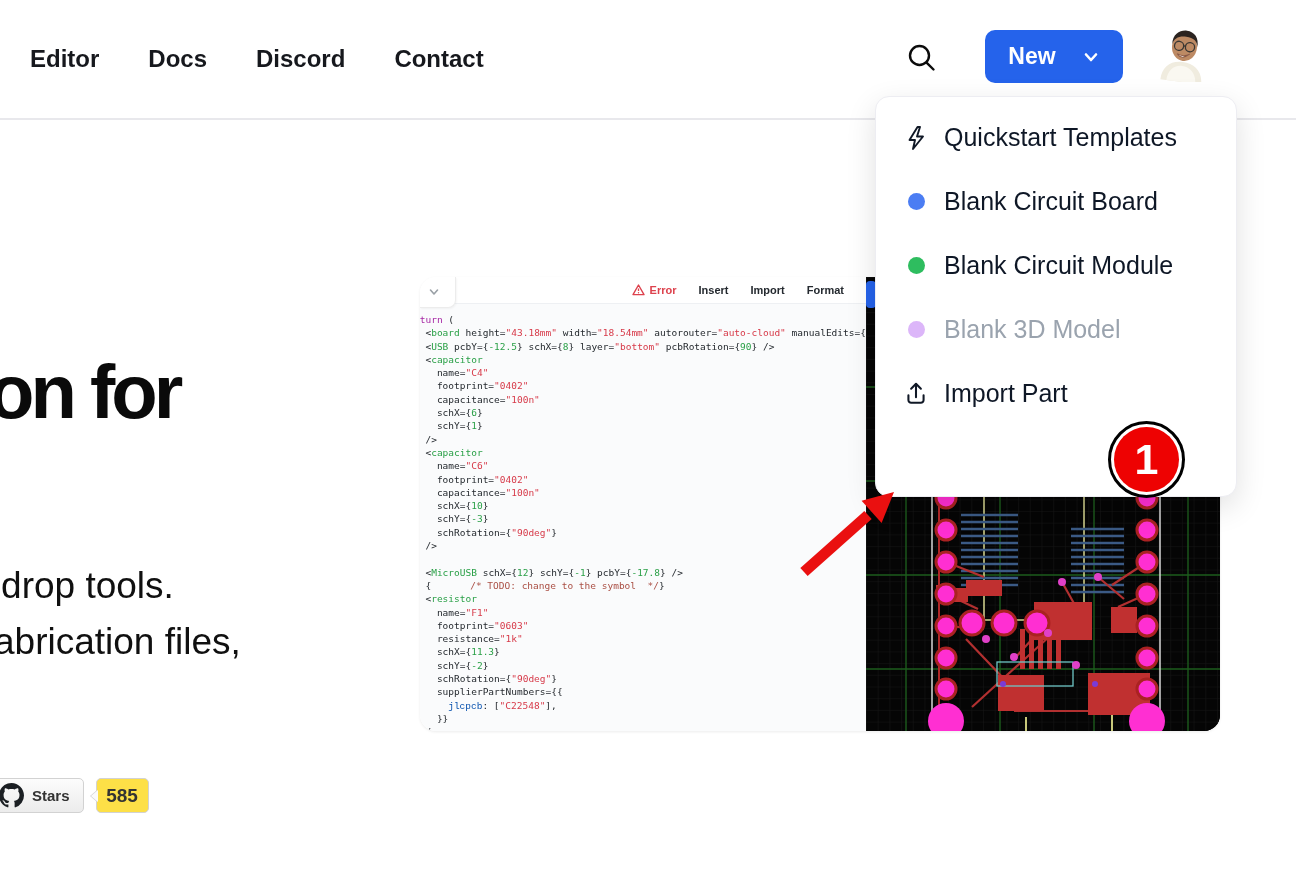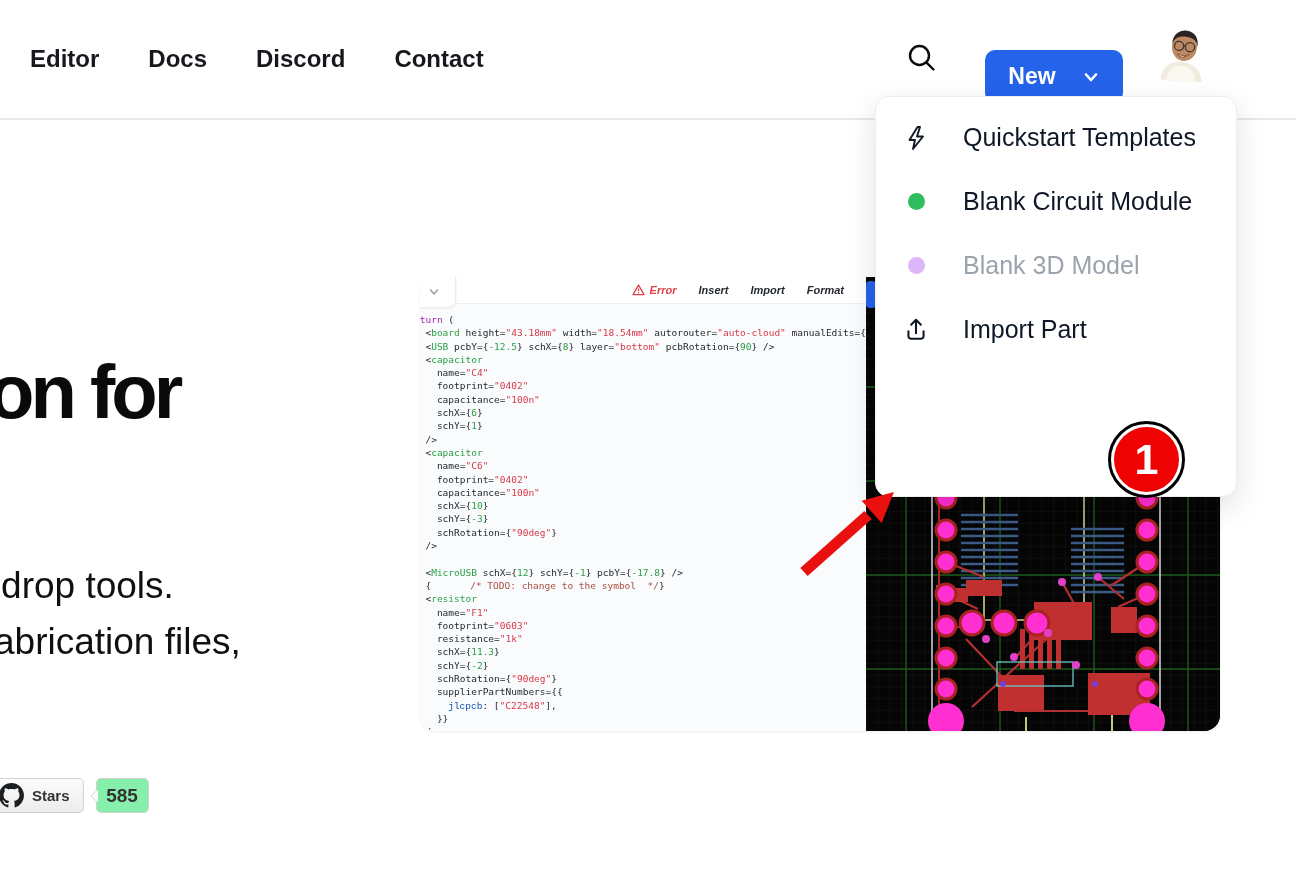--- a/index.html
+++ b/index.html
@@ -7,62 +7,62 @@
   body {
     position:relative; overflow:hidden; background:#ffffff;
     font-family:"Liberation Sans", sans-serif; color:#16181d;
   }
 
   
   .nav { position:absolute; left:0; top:0; width:1296px; height:120px; background:#fff; border-bottom:2px solid #e8e8ec; z-index:5; }
   .nav-links { position:absolute; left:30px; top:0; height:118px; display:flex; align-items:center; gap:49px; }
   .nav-link { font-size:24px; font-weight:600; color:#16181d; cursor:pointer; }
   .search-btn { position:absolute; left:905px; top:41px; width:34px; height:34px; cursor:pointer; }
-  .new-btn { position:absolute; left:985px; top:30px; width:138px; height:53px; background:#2563eb; border:none; border-radius:10px; display:flex; align-items:center; justify-content:center; gap:26px; cursor:pointer;margin-top:20px; }
+  .new-btn { position:absolute; left:985px; top:30px; width:138px; height:53px; background:#2563eb; border:none; border-radius:10px; display:flex; align-items:center; justify-content:center; gap:26px; cursor:pointer; }
   .new-btn span { color:#fff; font-size:23px; font-weight:600; }
   .avatar { position:absolute; left:1157px; top:27px; width:54px; height:55px; cursor:pointer; }
 
   
   .hero-heading { position:absolute; left:-12px; top:348px; font-size:76px; font-weight:800; letter-spacing:-4px; color:#0a0a0a; white-space:nowrap; }
   .hero-par { position:absolute; left:-6px; top:558px; font-size:37px; line-height:56px; color:#101010; white-space:nowrap; }
 
   
   .gh-wrap { position:absolute; left:-12px; top:778px; display:flex; align-items:center; z-index:4; }
   .gh-btn { height:35px; display:flex; align-items:center; gap:8px; padding:0 13px 0 10px; background:linear-gradient(#fcfcfc,#ececec); border:1px solid #d2d2d2; border-radius:5px; cursor:pointer; }
   .gh-btn span { font-size:15px; font-weight:700; color:#333; }
-  .gh-count { position:relative; margin-left:12px; height:35px; min-width:53px; background:#86efac; border:1px solid #d2d2d2; border-radius:5px; display:flex; align-items:center; justify-content:center; cursor:pointer; }
+  .gh-count { position:relative; margin-left:12px; height:35px; min-width:53px; background:#fde047; border:1px solid #d2d2d2; border-radius:5px; display:flex; align-items:center; justify-content:center; cursor:pointer; }
   .gh-count span { font-size:19px; font-weight:700; color:#333; padding:0 9px; }
   .gh-count::before { content:""; position:absolute; left:-7px; top:11px; border:6px solid transparent; border-left:none; border-right:7px solid #d2d2d2; }
   .gh-count::after  { content:""; position:absolute; left:-5.5px; top:11px; border:6px solid transparent; border-left:none; border-right:7px solid #fafafa; }
 
   
   .shot { position:absolute; left:420px; top:277px; width:800px; height:454px; border-radius:16px; overflow:hidden; z-index:1; box-shadow:0 1px 3px rgba(0,0,0,.08); }
   .editor { position:absolute; left:0; top:0; width:446px; height:454px; background:#fafbfc; }
-  .ed-toolbar { position:absolute; left:0; top:0; width:446px; height:27px; background:#fff; border-bottom:1px solid #eef0f3; display:flex; align-items:center; justify-content:flex-end; gap:22px; padding-right:22px;font-style:italic; }
+  .ed-toolbar { position:absolute; left:0; top:0; width:446px; height:27px; background:#fff; border-bottom:1px solid #eef0f3; display:flex; align-items:center; justify-content:flex-end; gap:22px; padding-right:22px; }
   .ed-mini { position:absolute; left:0; top:0; width:36px; height:31px; background:#fff; border-right:1px solid #ececec; border-bottom:1px solid #ececec; border-radius:0 0 8px 0; display:flex; align-items:center; padding-left:9px; box-shadow:1px 1px 2px rgba(0,0,0,.04); }
   .ed-tool { font-size:11px; font-weight:700; color:#24292f;text-align:center; }
   .ed-error { display:flex; align-items:center; gap:5px; font-size:11px; font-weight:700; color:#dd424d; }
   .run-sliver { position:absolute; left:446px; top:4px; width:10px; height:27px; background:#2563eb; border-radius:4px; z-index:2; }
   .code { position:absolute; left:-6px; top:36px; width:460px; font-family:"DejaVu Sans Mono", monospace; font-size:9.5px; line-height:13.3px; white-space:pre; color:#24292e; }
   .cl { height:13.3px; }
   .tok-k { color:#a626a4; } 
   .tok-p { color:#24292e; } 
   .tok-t { color:#2aa047; } 
   .tok-s { color:#d73a49; } 
   .tok-n { color:#2aa047; } 
   .tok-c { color:#aa4f44;margin-left:39px; } 
   .tok-b { color:#0550ae;font-family:Liberation Mono, monospace; } 
   .pcb { position:absolute; left:446px; top:0; width:354px; height:454px; background:#050505; }
 
   
   .menu { position:absolute; left:875px; top:96px; width:362px; height:401px; background:#fff; border:1px solid #ededf2; border-radius:14px; box-shadow:0 10px 30px rgba(0,0,0,.12); z-index:20; padding-top:9px; }
   .menu-item { height:63.8px; display:flex; align-items:center; cursor:pointer; }
   .mi-icon { width:30px; margin-left:25px; display:flex; align-items:center; justify-content:center; }
   .mi-dot { width:17px; height:17px; border-radius:50%; }
-  .mi-label { margin-left:32px; font-size:25px; color:#0e1726; }
+  .mi-label { margin-left:13px; font-size:25px; color:#0e1726; }
   .menu-item.disabled .mi-label { color:#9aa3ae; }
 
   
   .badge-1 { position:absolute; left:1108px; top:421px; width:77px; height:77px; border:3.5px solid #000; border-radius:50%; background:#fff; display:flex; align-items:center; justify-content:center; z-index:31; }
   .badge-1-inner { width:65px; height:65px; border-radius:50%; background:#ee0202; display:flex; align-items:center; justify-content:center; }
   .badge-1-inner span { color:#fff; font-size:43px; font-weight:700; }
 
   .arrow-anno { position:absolute; left:790px; top:468px; z-index:30; }
 </style>
 </head>
@@ -266,20 +266,26 @@
 
   <div class="menu-item">
     <span class="mi-icon">
       <svg width="24" height="26" viewBox="0 0 24 26" fill="none">
         <path d="M13.5 2 L5.5 15 H11 L9 24 L19 11.5 H13 L16 2 Z" stroke="#101826" stroke-width="1.9" stroke-linejoin="round"></path>
       </svg>
     </span>
     <span class="mi-label">Quickstart Templates</span>
   </div>
 
+  <div class="menu-item">
+    <span class="mi-icon">
+        <span class="mi-dot" style="background: rgb(75, 125, 243);"></span>
+      </span>
+    <span class="mi-label">Blank Circuit Board</span>
+  </div>
 
   <div class="menu-item">
     <span class="mi-icon">
         <span class="mi-dot" style="background: rgb(46, 189, 95);"></span>
       </span>
     <span class="mi-label">Blank Circuit Module</span>
   </div>
 
   <div class="menu-item disabled">
     <span class="mi-icon">

